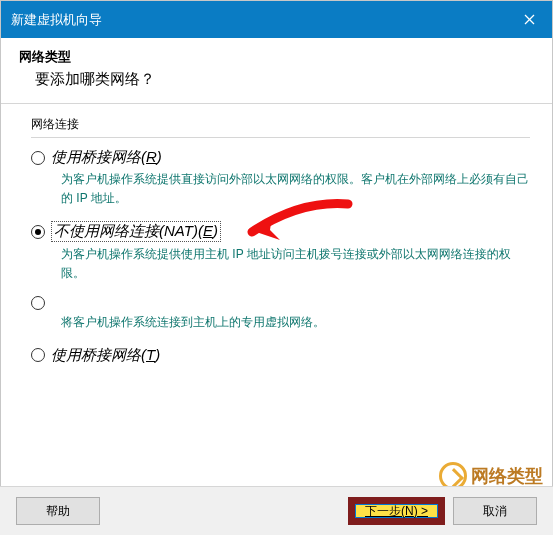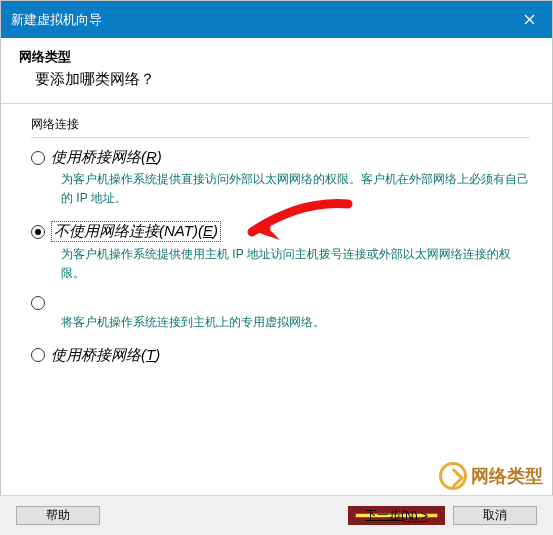--- a/index.html
+++ b/index.html
@@ -106,21 +106,21 @@
     right: 0;
     bottom: 0;
     border-top: 1px solid #d6d6d6;
     padding: 10px 16px;
     background: #f0f0f0;
     display: flex;
     align-items: center;
     gap: 8px;
   }
   .btn {
-    height: 19px;
+    height: 28px;
     min-width: 84px;
     padding: 0 10px;
     background: #e1e1e1;
     border: 1px solid #adadad;
     font-size: 12px;
     font-family: inherit;
     cursor: default;
     display: flex;
     align-items: center;
     justify-content: center;

